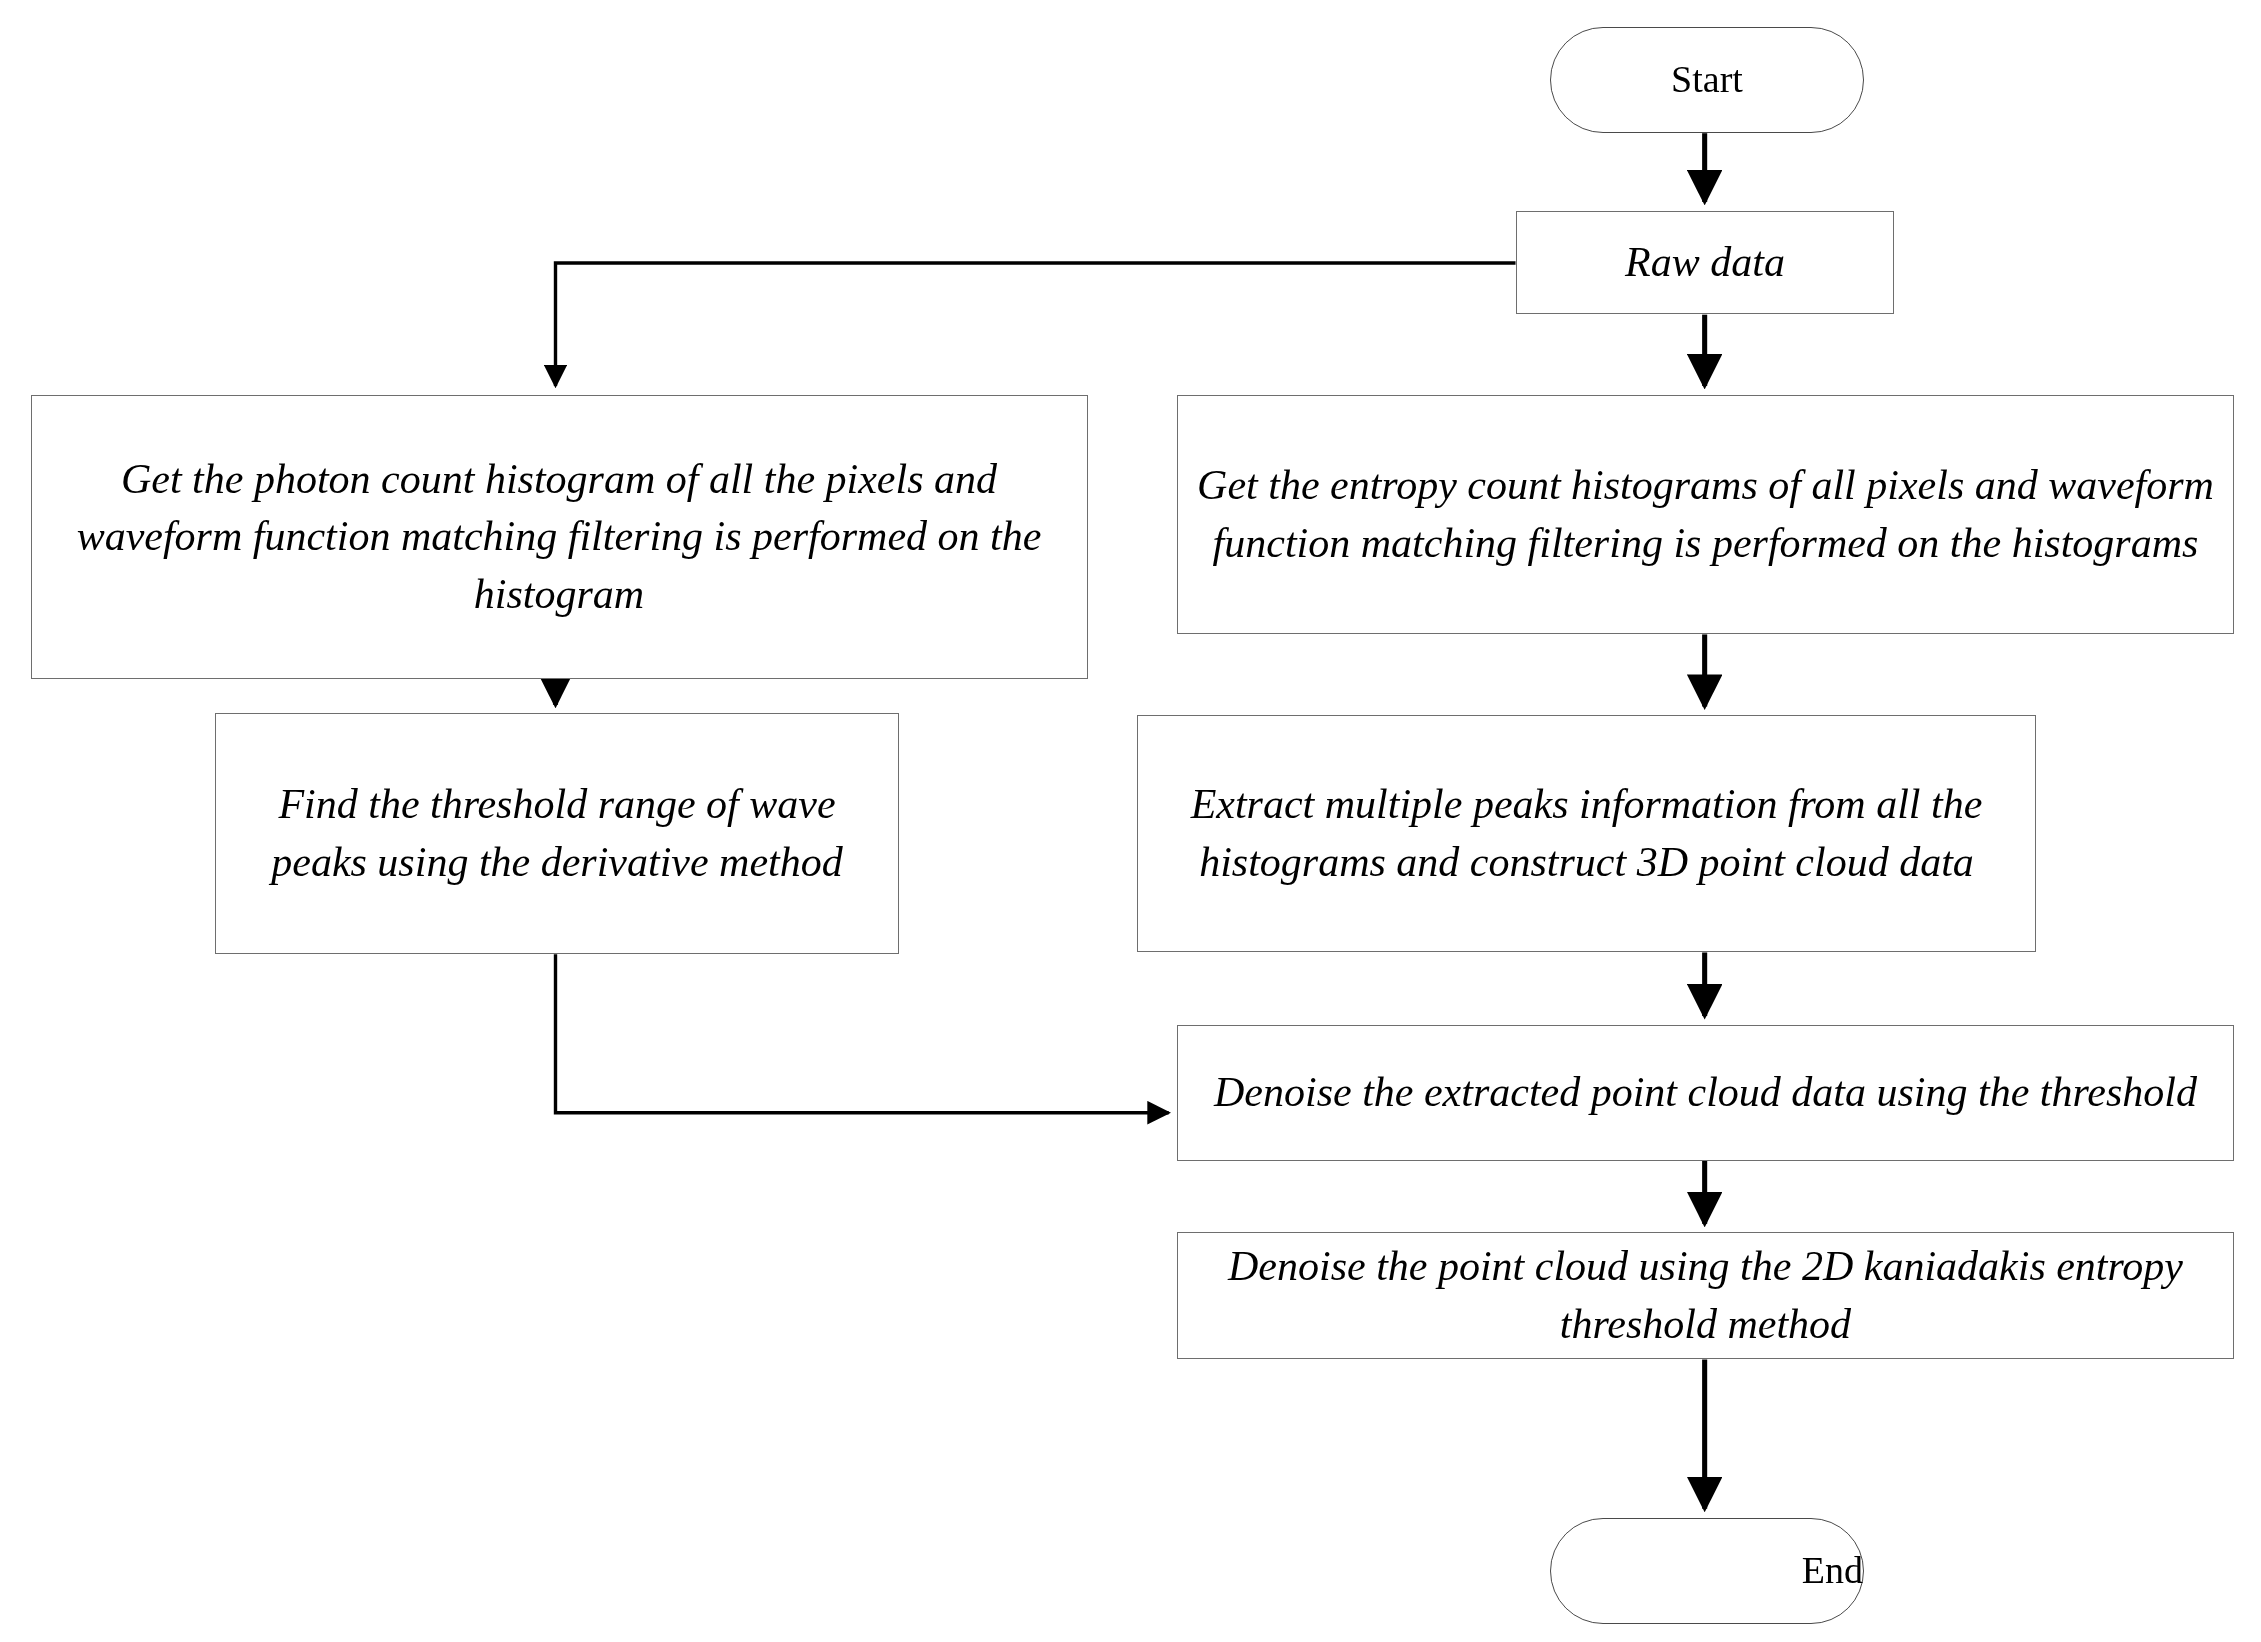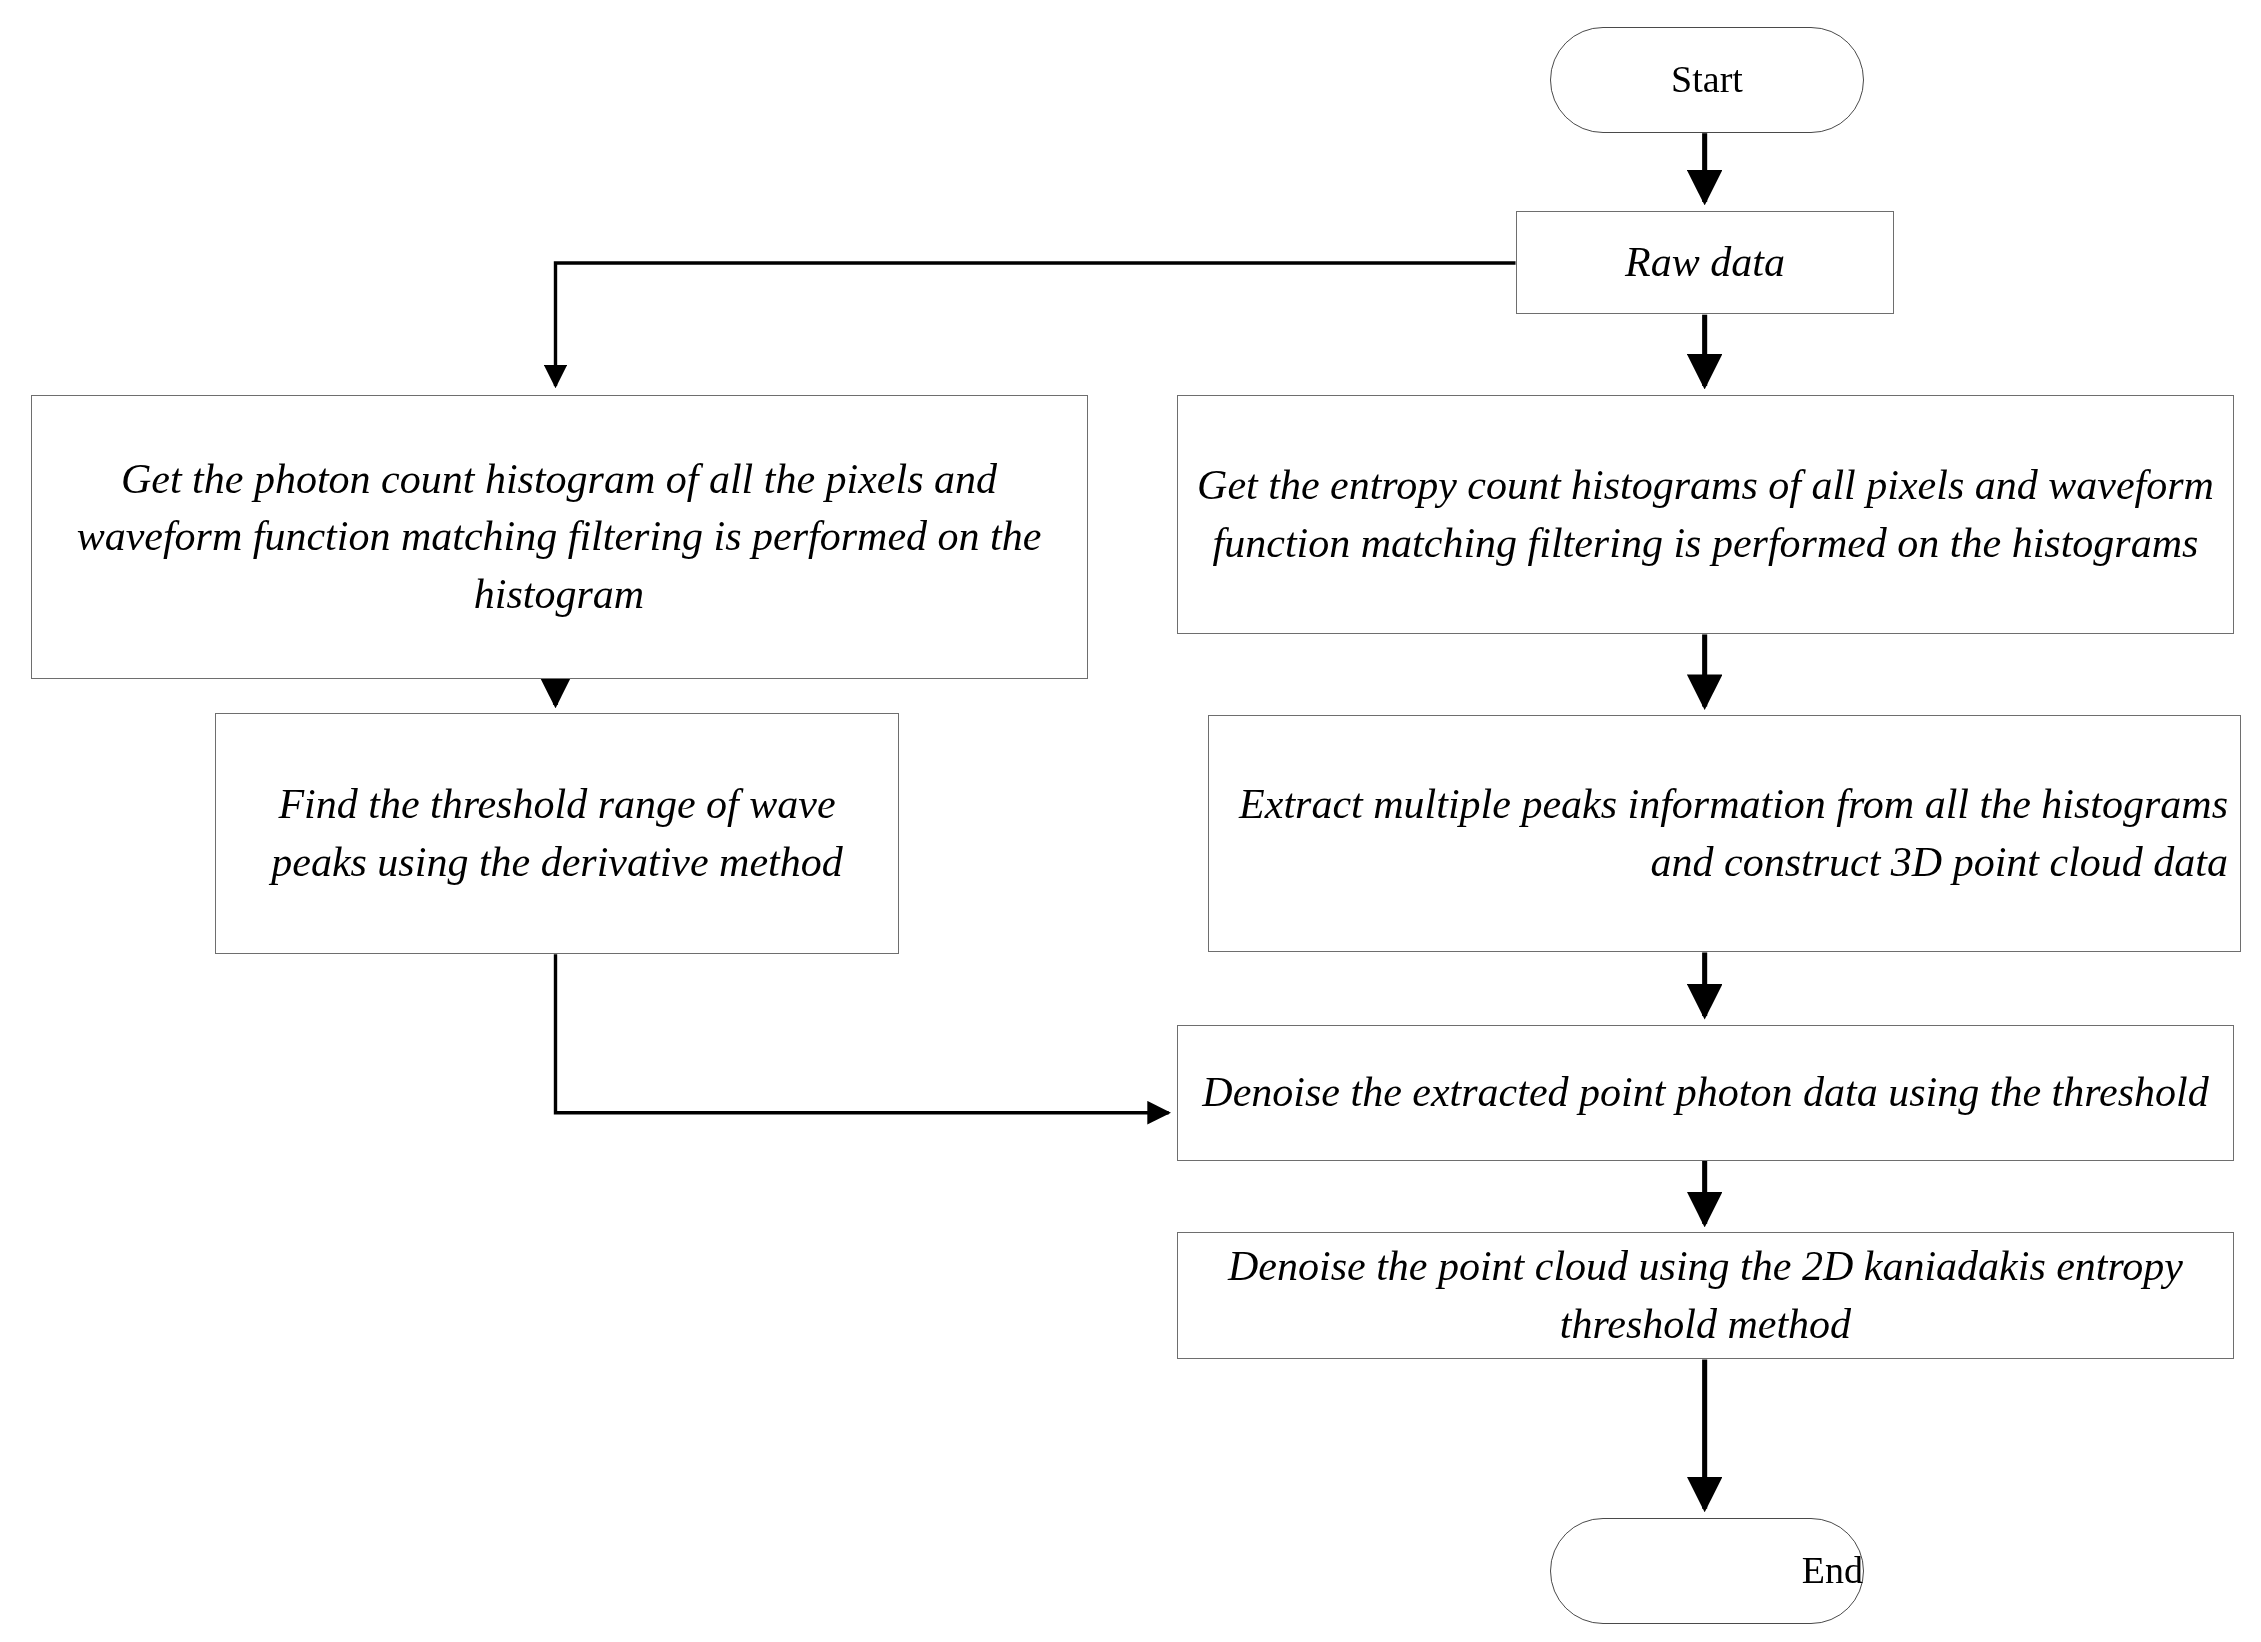--- a/index.html
+++ b/index.html
@@ -112,26 +112,26 @@
   </div>
 
   <div class="node process" style="left:215px; top:713px; width:684px; height:241px;">
     <span class="txt">Find the threshold range of wave peaks using the derivative method</span>
   </div>
 
   <div class="node process" style="left:1177px; top:395px; width:1057px; height:239px;">
     <span class="txt">Get the entropy count histograms of all pixels and waveform function matching filtering is performed on the histograms</span>
   </div>
 
-  <div class="node process" style="left:1208px; top:715px; width:1033px; height:237px;text-align:right;">
+  <div class="node process" style="left:1137px; top:715px; width:899px; height:237px;">
     <span class="txt">Extract multiple peaks information from all the histograms and construct 3D point cloud data</span>
   </div>
 
   <div class="node process" style="left:1177px; top:1025px; width:1057px; height:136px;">
-    <span class="txt">Denoise the extracted point photon data using the threshold</span>
+    <span class="txt">Denoise the extracted point cloud data using the threshold</span>
   </div>
 
   <div class="node process" style="left:1177px; top:1232px; width:1057px; height:127px;">
     <span class="txt">Denoise the point cloud using the 2D kaniadakis entropy threshold method</span>
   </div>
 
   <div class="node terminal" style="left:1550px; top:1518px; width:314px; height:106px;justify-content:flex-end;">
     <span class="txt">End</span>
   </div>
 

